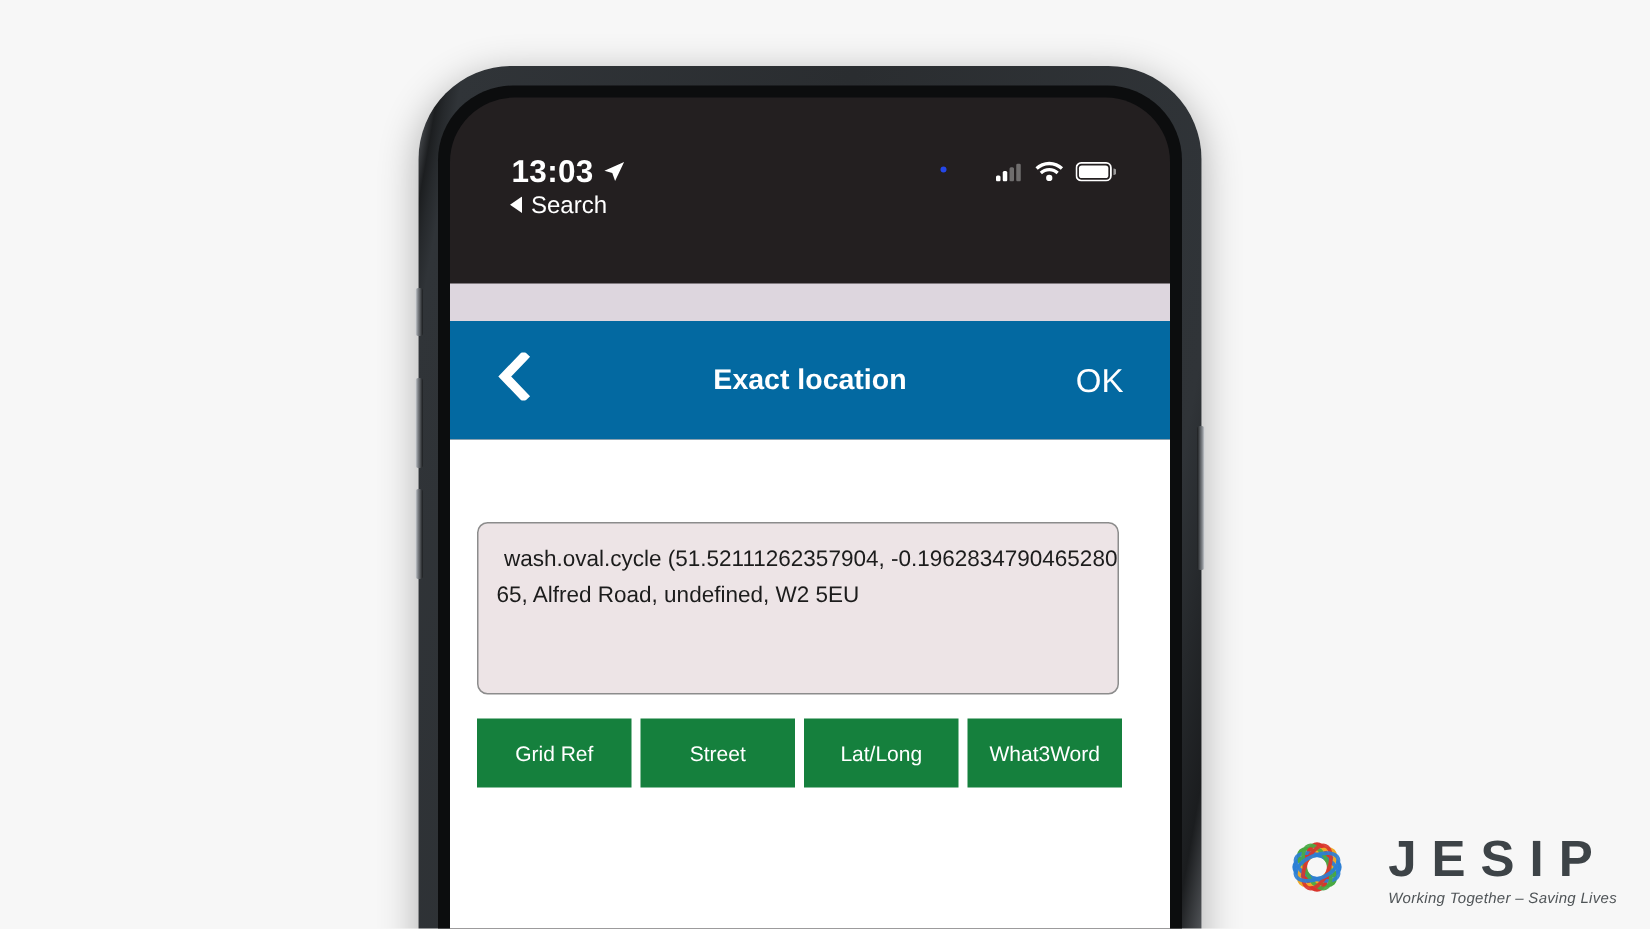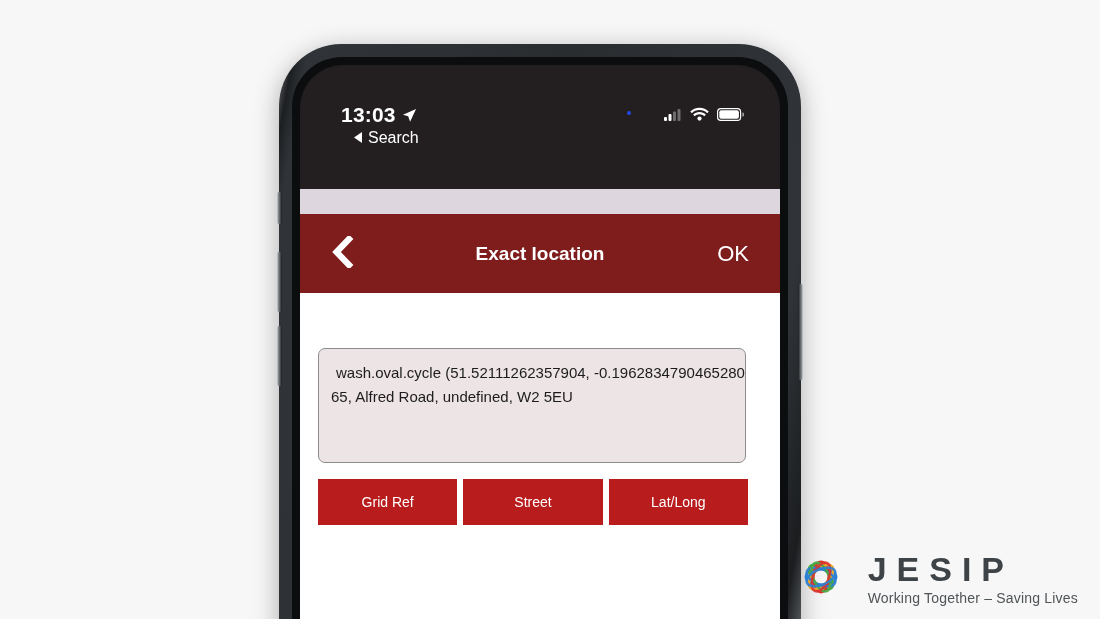--- a/index.html
+++ b/index.html
@@ -90,21 +90,21 @@
     gap: 6px;
   }
   #status-time {
     font-size: 21px;
     font-weight: bold;
     letter-spacing: 0.2px;
   }
   #location-arrow-icon { display: block; }
   #status-back-row {
     position: absolute;
-    left: 54px; top: 64px;
+    left: 40px; top: 64px;
     display: flex;
     align-items: center;
     gap: 5px;
   }
   #back-triangle-icon { display: block; }
   #status-right {
     position: absolute;
     right: 36px; top: 42px;
     display: flex;
     align-items: center;
@@ -125,21 +125,21 @@
     left: 0; right: 0;
     top: 124px;
     height: 25px;
     background: #ddd6de;
   }
   #app-header {
     position: absolute;
     left: 0; right: 0;
     top: 149px;
     height: 79px;
-    background: #7f1d1d;
+    background: #0369a1;
     display: flex;
     align-items: center;
   }
   #header-back-button {
     position: absolute;
     left: 16px;
     width: 52px; height: 52px;
     display: flex;
     align-items: center;
     justify-content: center;
@@ -193,21 +193,21 @@
     position: absolute;
     left: 18px;
     top: 186px;
     width: 430px;
     display: flex;
     gap: 6px;
   }
   .format-button {
     flex: 1 1 0;
     height: 46px;
-    background: #b91c1c;
+    background: #15803d;
     color: #ffffff;
     font-size: 14px;
     display: flex;
     align-items: center;
     justify-content: center;
     cursor: pointer;
     border: none;
     font-family: "Liberation Sans", sans-serif;
   }
 
@@ -222,21 +222,22 @@
   }
   #jesip-wordmark {
     color: #3d4347;
     font-size: 34px;
     font-weight: bold;
     letter-spacing: 10px;
     line-height: 1;
   }
   #jesip-tagline {
     color: #4f5457;
-    font-size: 14px;
+    font-size: 10px;
+    font-style: italic;
     letter-spacing: 0.2px;
     margin-top: 4px;
   }
 </style>
 </head>
 <body>
 
 <div id="phone-device">
 
   <div class="side-btn" id="mute-switch"></div>
@@ -316,20 +317,21 @@
 
         <div id="location-textbox">
           <div class="tb-line tb-line-1">wash.oval.cycle (51.52111262357904, -0.19628347904652807)</div>
           <div class="tb-line tb-line-2">65, Alfred Road, undefined, W2 5EU</div>
         </div>
 
         <div id="format-button-row">
           <button class="format-button">Grid Ref</button>
           <button class="format-button">Street</button>
           <button class="format-button">Lat/Long</button>
+          <button class="format-button">What3Word</button>
         </div>
 
       </div>
 
     </div>
   </div>
 </div>
 
 <div id="jesip-logo">
   <span>

